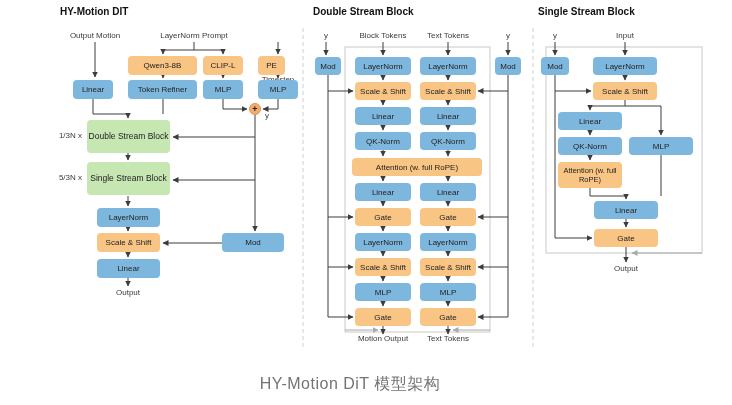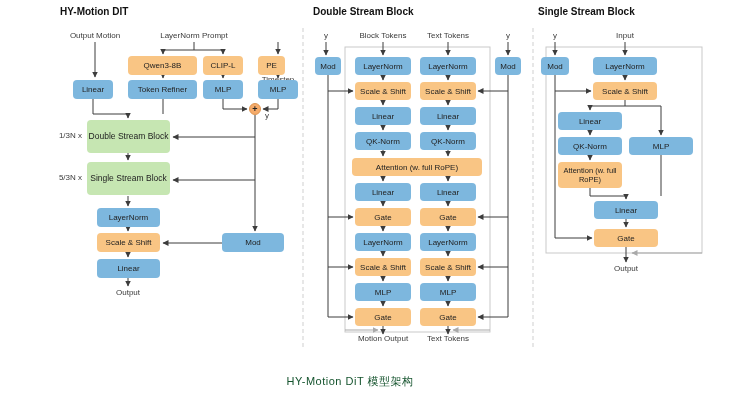--- a/index.html
+++ b/index.html
@@ -11,21 +11,21 @@
   .orange{background:var(--orange,#f9c584);}
   .green{background:var(--green,#c6e6b2);font-size:8.5px;line-height:11px;}
   .attn2{font-size:7.5px;line-height:9px;}
   .lbl{position:absolute;font-size:8px;line-height:10px;color:#3a3a3a;text-align:center;}
   .rlbl{text-align:right;}
   .title{position:absolute;font-size:10px;font-weight:bold;color:#101010;}
   .plus{position:absolute;width:12px;height:12px;border-radius:50%;background:var(--plus,#f5ab6a);
         border:1px solid #dd9552;display:flex;align-items:center;justify-content:center;
         font-size:9px;font-weight:bold;color:#222;box-sizing:border-box;line-height:9px;}
   .caption{position:absolute;left:170px;top:374px;width:360px;text-align:center;
-           font-size:11px;color:#14532d;letter-spacing:0.5px;}
+           font-size:16px;color:#737373;letter-spacing:0.5px;}
 </style>
 </head>
 <body>
 
 <div class="stage">
 
   <svg class="wires" width="732" height="405">
     <defs>
       <marker id="ad" markerWidth="7" markerHeight="7" refX="5.5" refY="3" orient="auto">
         <path d="M0,0 L6,3 L0,6 z" fill="#3c3c3c"></path>

